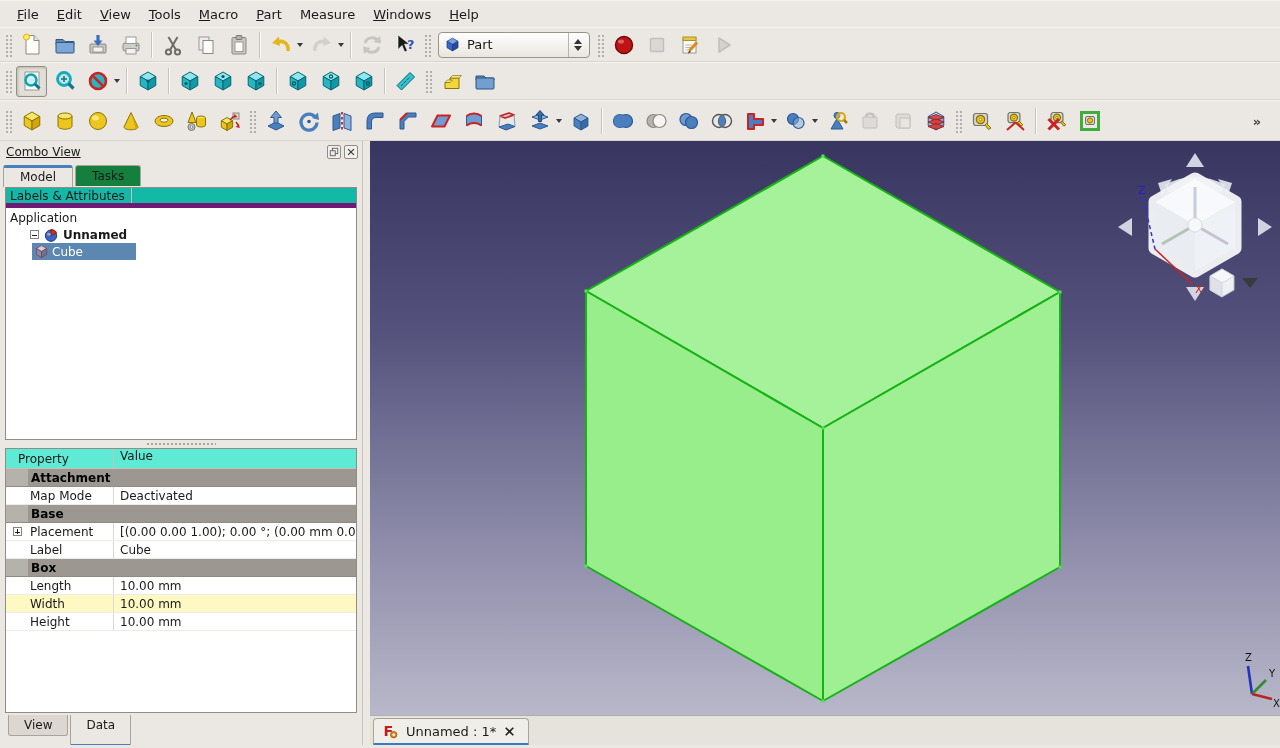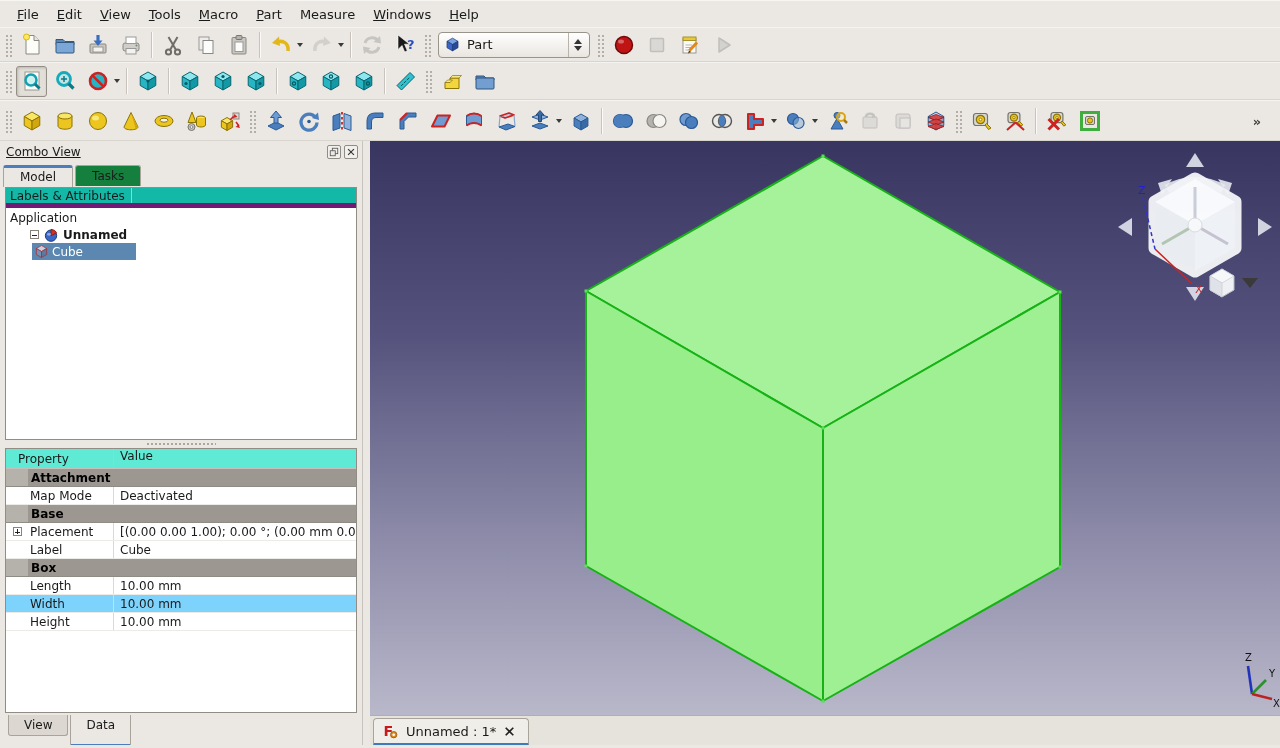--- a/index.html
+++ b/index.html
@@ -53,21 +53,21 @@
   .tree-sel { display:flex; align-items:center; gap:3px; background:var(--selection); color:#fff; padding:0 4px 0 2px; width:104px; height:17px; }
 
   .h-splitter { height:8px; display:flex; align-items:center; justify-content:center; }
   .h-splitter .grip { width:70px; height:4px; background-image:radial-gradient(#aaa69e 35%, transparent 36%); background-size:4px 4px; }
 
   .prop-frame { margin:0 5px; border:1px solid #918d85; background:#fff; height:265px; flex:none; display:flex; flex-direction:column; font-size:12px; overflow:hidden; }
   .prop-header { height:20px; background:#5eead4; border-bottom:1px solid #c5c1ba; display:flex; align-items:flex-start; flex:none; }
   .prop-header .hc1 { width:108px; padding-left:12px; border-right:1px solid #c5c1ba; align-self:stretch; display:flex; align-items:center; }
   .prop-header .hc2 { padding-left:6px; }
   .prop-row { height:18px; display:flex; align-items:center; border-bottom:1px solid #edebe7; flex:none; }
-  .prop-row.alt { background:#7dd3fc; }
+  .prop-row.alt { background:#fef9c3; }
   .prop-row .gut { width:22px; align-self:stretch; flex:none; display:flex; align-items:center; justify-content:center; }
   .prop-row .nm { width:86px; padding-left:2px; border-right:1px solid #dcd9d3; align-self:stretch; display:flex; align-items:center; overflow:hidden; white-space:nowrap; }
   .prop-row .vl { flex:1; padding-left:6px; overflow:hidden; white-space:nowrap; }
   .prop-row.group { border-bottom:1px solid #8f8b85; }
   .prop-row.group .gut { background:#b5b1ab; }
   .prop-row.group .grp { flex:1; background:#9c9891; color:#000000; font-weight:bold; align-self:stretch; display:flex; align-items:center; padding-left:3px; }
   .pexp { width:9px; height:9px; border:1px solid #878378; background:#fff; position:relative; }
   .pexp::before { content:""; position:absolute; left:1px; right:1px; top:3.5px; height:1px; background:#222; }
   .pexp::after { content:""; position:absolute; top:1px; bottom:1px; left:3.5px; width:1px; background:#222; }
 

